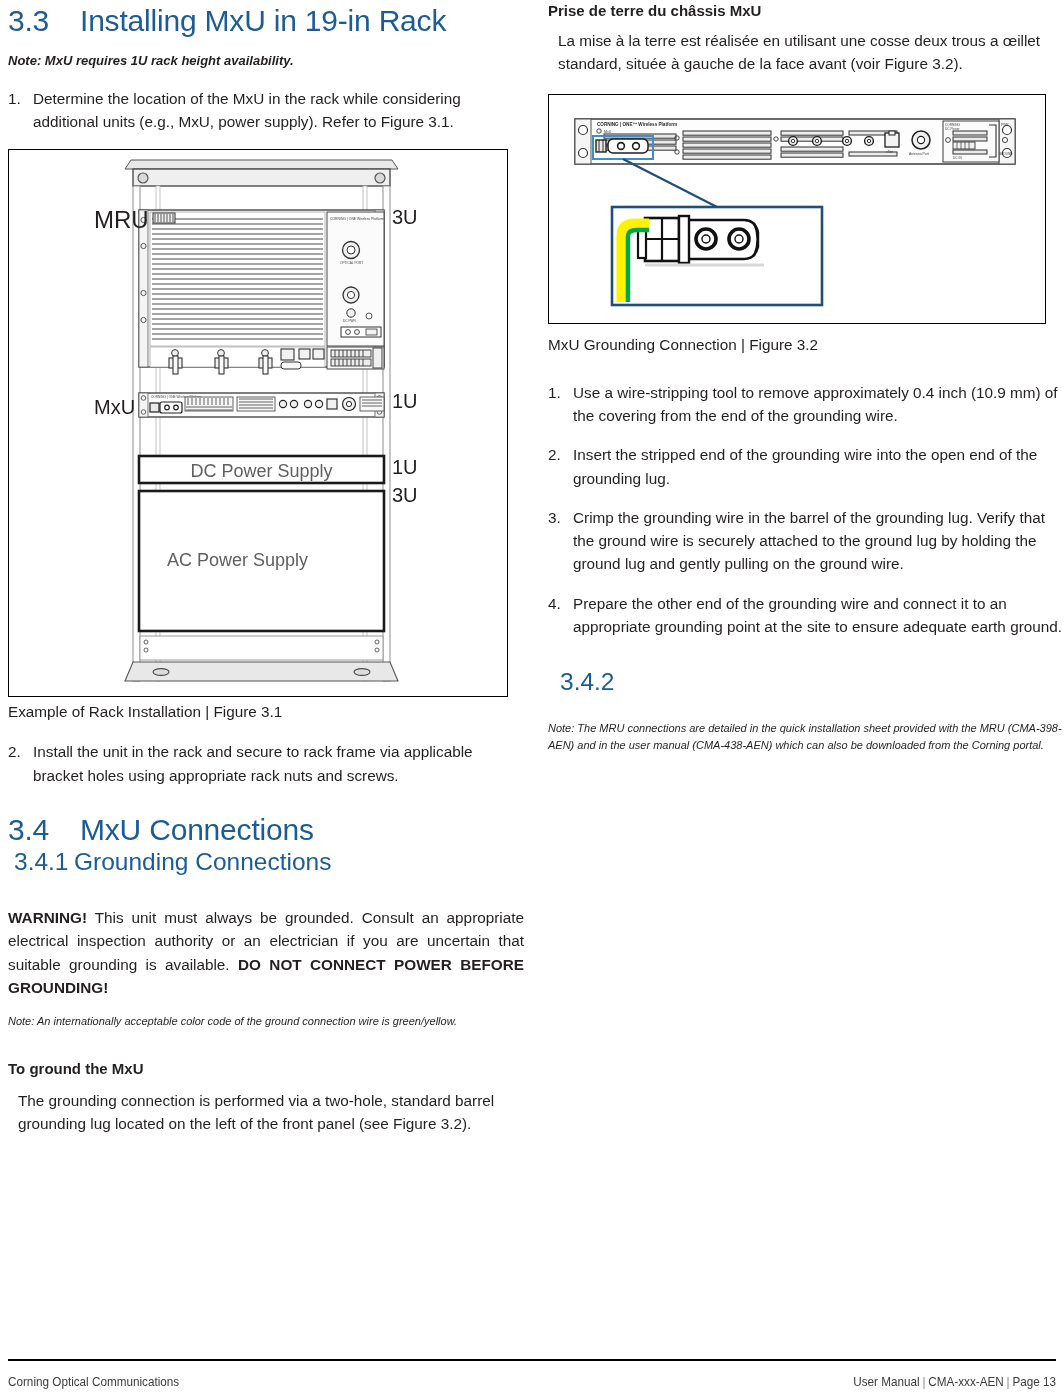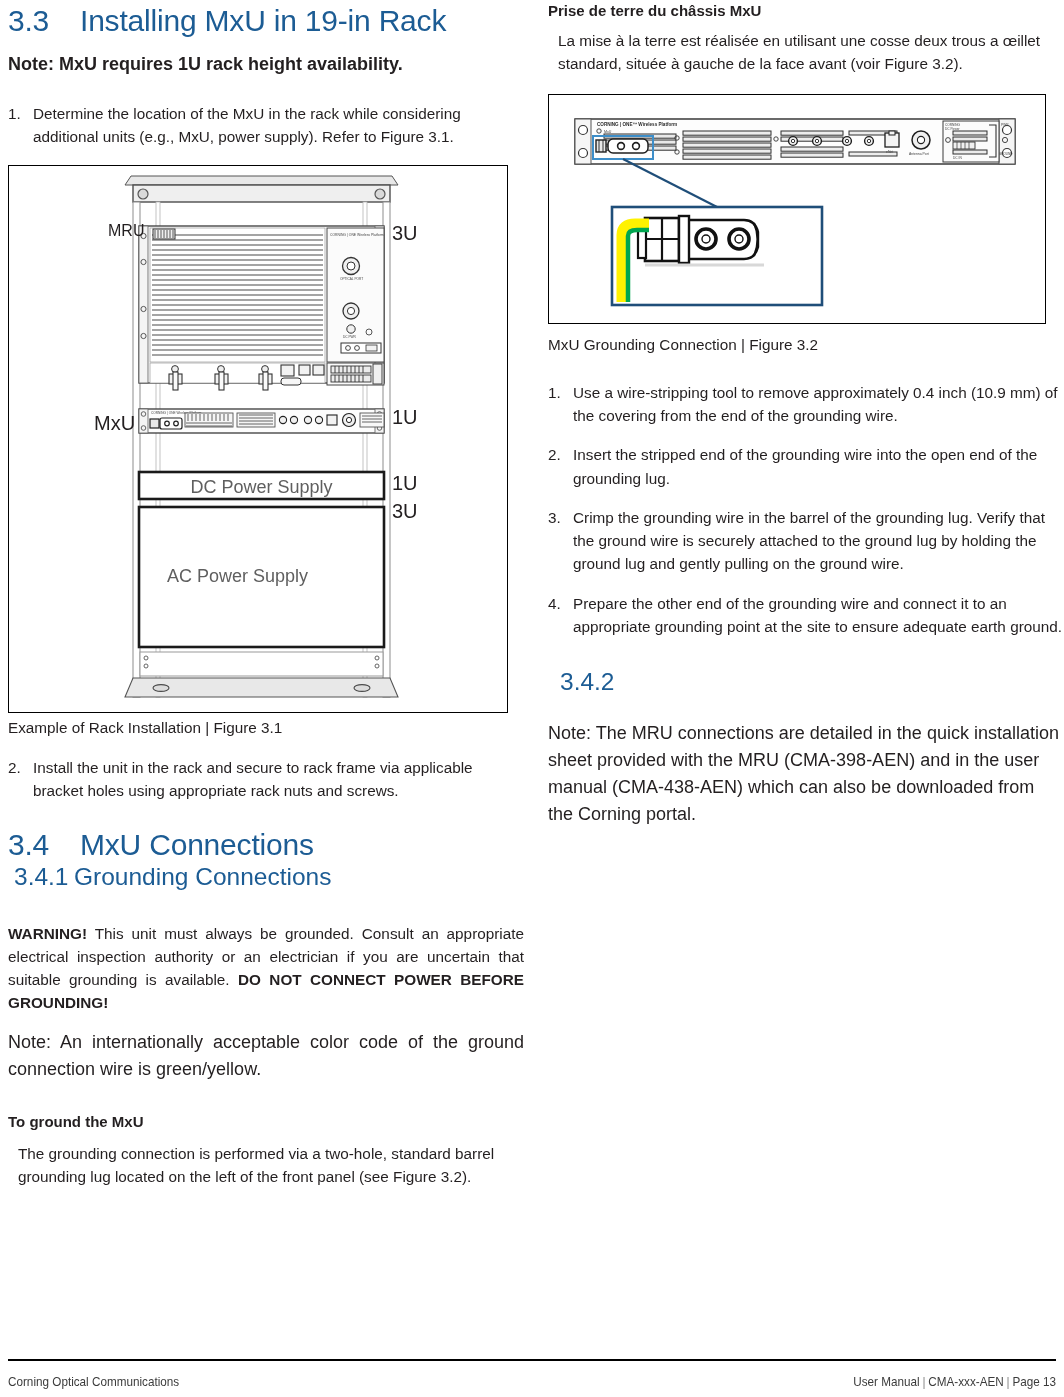--- a/index.html
+++ b/index.html
@@ -52,27 +52,29 @@
   }
   h2.sub .num { width: 66px; flex: 0 0 66px; padding-left: 6px; box-sizing: border-box; }
   h2.sub.indent { padding-left: 6px; }
 
   p.body {
     font-size: 15.3px;
     line-height: 1.52;
     margin: 0 0 14px 0;
   }
   p.note {
+    font-style: italic;
     font-weight: bold;
-    font-size: 18px;
+    font-size: 13px;
     line-height: 1.5;
-    margin: 0 0 24px 0;
+    margin: 0 0 16px 0;
   }
   p.note-plain {
-    font-size: 18px;
+    font-style: italic;
+    font-size: 11px;
     line-height: 1.5;
     margin: 0 0 14px 0;
   }
   p.justify { text-align: justify; }
   p.bold-head {
     font-weight: bold;
     font-size: 15px;
     margin: 0 0 10px 0;
     line-height: 1.4;
   }
@@ -360,21 +362,21 @@
           <circle cx="137" cy="492" r="2" fill="none" stroke="#555" stroke-width="0.9"></circle>
           <circle cx="137" cy="500" r="2" fill="none" stroke="#555" stroke-width="0.9"></circle>
           <circle cx="368" cy="492" r="2" fill="none" stroke="#555" stroke-width="0.9"></circle>
           <circle cx="368" cy="500" r="2" fill="none" stroke="#555" stroke-width="0.9"></circle>
           <polygon points="124,512 381,512 389,531 116,531" fill="#e8e8e8" stroke="#555" stroke-width="1.1"></polygon>
           <ellipse cx="152" cy="522" rx="8" ry="3.4" fill="#dcdcdc" stroke="#4a4a4a" stroke-width="1.1"></ellipse>
           <ellipse cx="353" cy="522" rx="8" ry="3.4" fill="#dcdcdc" stroke="#4a4a4a" stroke-width="1.1"></ellipse>
         </g>
       </svg>
 
-      <div class="figlabel" style="left:99px; top:56px; font-size:16px;">MRU</div>
+      <div class="figlabel" style="left:85px; top:56px; font-size:24px;">MRU</div>
       <div class="figlabel" style="left:383px; top:56px; font-size:20px;">3U</div>
       <div class="figlabel" style="left:85px; top:246px; font-size:20px;">MxU</div>
       <div class="figlabel" style="left:383px; top:240px; font-size:20px;">1U</div>
       <div class="figlabel" style="left:383px; top:306px; font-size:20px;">1U</div>
       <div class="figlabel" style="left:383px; top:334px; font-size:20px;">3U</div>
       <div class="figlabel" style="left:130px; top:311px; width:245px; text-align:center; font-size:18px; color:#5f5f5f;">DC Power Supply</div>
       <div class="figlabel" style="left:130px; top:400px; width:197px; text-align:center; font-size:18px; color:#5f5f5f;">AC Power Supply</div>
     </div>
 
     <p class="caption">Example of Rack Installation | Figure 3.1</p>

